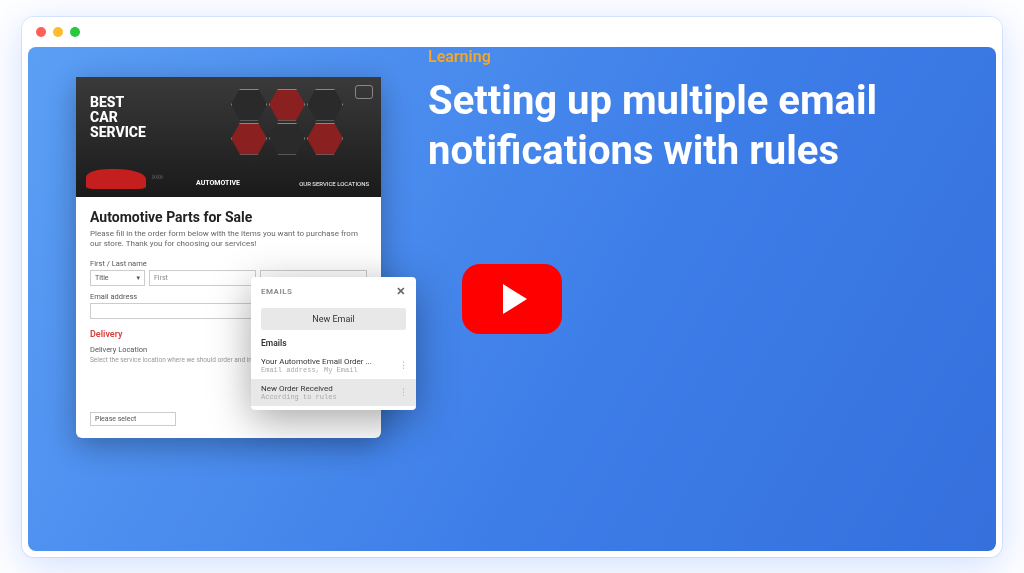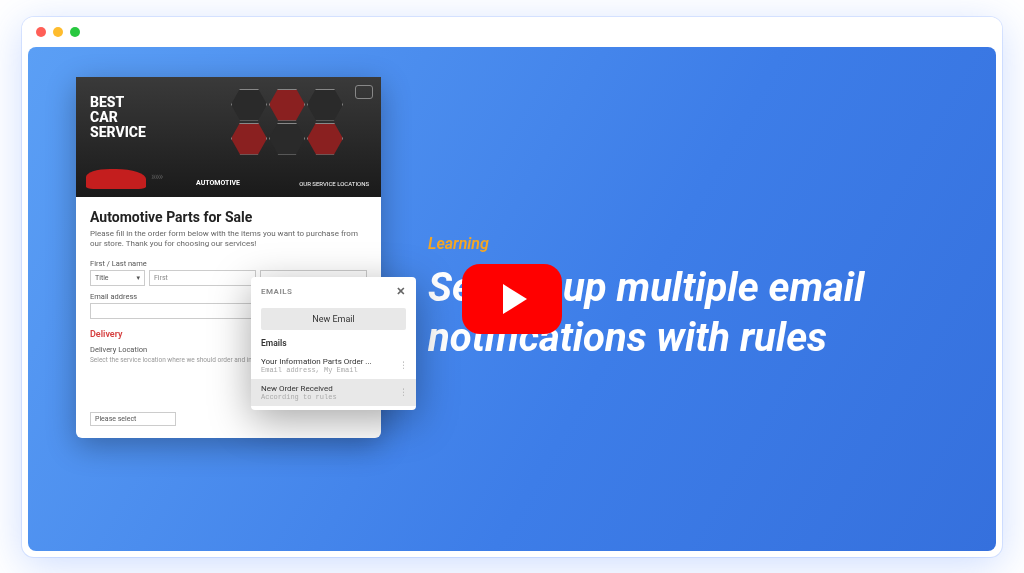--- a/index.html
+++ b/index.html
@@ -39,21 +39,21 @@
     .emails-header { display: flex; justify-content: space-between; align-items: center; padding: 0 10px 6px 10px; font-size: 8px; color: #888; font-weight: 600; letter-spacing: 0.5px; }
     .emails-close { color: #666; cursor: pointer; font-size: 11px; }
     .new-email-btn { margin: 4px 10px 8px 10px; background: #e8e8e8; height: 22px; display: flex; align-items: center; justify-content: center; font-size: 9px; color: #333; border-radius: 2px; }
     .emails-sublabel { font-size: 8.5px; color: #333; padding: 0 10px 4px 10px; font-weight: 600; }
     .email-item { padding: 5px 10px; position: relative; }
     .email-item.selected { background: #e8e8e8; }
     .email-title { font-size: 8px; color: #333; white-space: nowrap; overflow: hidden; text-overflow: ellipsis; }
     .email-sub { font-size: 7px; color: #aaa; font-family: Liberation Mono, monospace; }
     .email-dots { position: absolute; right: 8px; top: 8px; color: #aaa; font-size: 9px; }
 
-    .right-panel { flex: 1; display: flex; flex-direction: column; justify-content: center; padding-left: 50px; font-style: italic; }
+    .right-panel { flex: 1; display: flex; flex-direction: column; padding-left: 50px; }
     .category { color: #f5a623; font-size: 16px; font-weight: 600; margin-bottom: 10px; }
     .heading { color: #fff; font-size: 40px; font-weight: 700; line-height: 1.25; }
 
     .play-button { position: absolute; left: 50%; top: 50%; transform: translate(-50%, -50%); width: 100px; height: 70px; background: #ff0000; border-radius: 18px; display: flex; align-items: center; justify-content: center; z-index: 10; cursor: pointer; }
     .play-triangle { width: 0; height: 0; border-left: 24px solid #fff; border-top: 15px solid transparent; border-bottom: 15px solid transparent; margin-left: 5px; }
   </style>
 </head>
 <body>
 
 <div class="browser-frame">
@@ -106,21 +106,21 @@
         </div>
 
         <div class="emails-popup">
           <div class="emails-header">
             <span>EMAILS</span>
             <span class="emails-close">✕</span>
           </div>
           <div class="new-email-btn">New Email</div>
           <div class="emails-sublabel">Emails</div>
           <div class="email-item">
-            <div class="email-title">Your Information Parts Order ...</div>
+            <div class="email-title">Your Automotive Email Order ...</div>
             <div class="email-sub">Email address, My Email</div>
             <div class="email-dots">⋮</div>
           </div>
           <div class="email-item selected">
             <div class="email-title">New Order Received</div>
             <div class="email-sub">According to rules</div>
             <div class="email-dots">⋮</div>
           </div>
         </div>
       </div>

